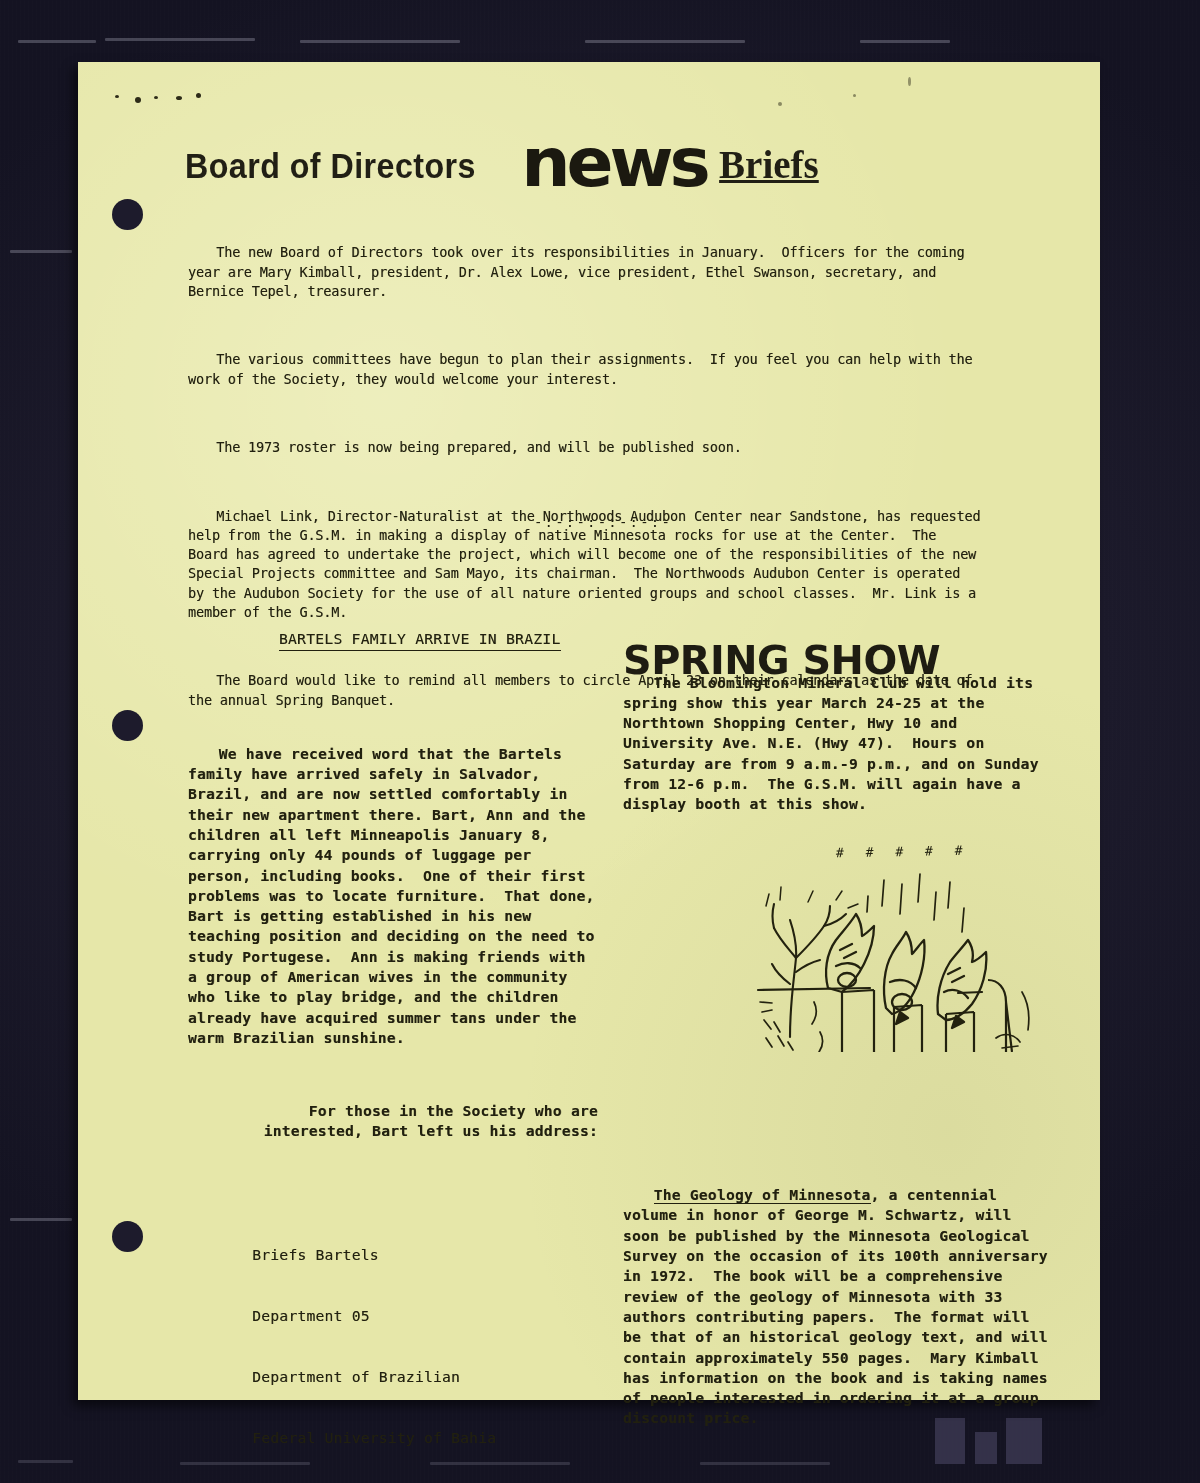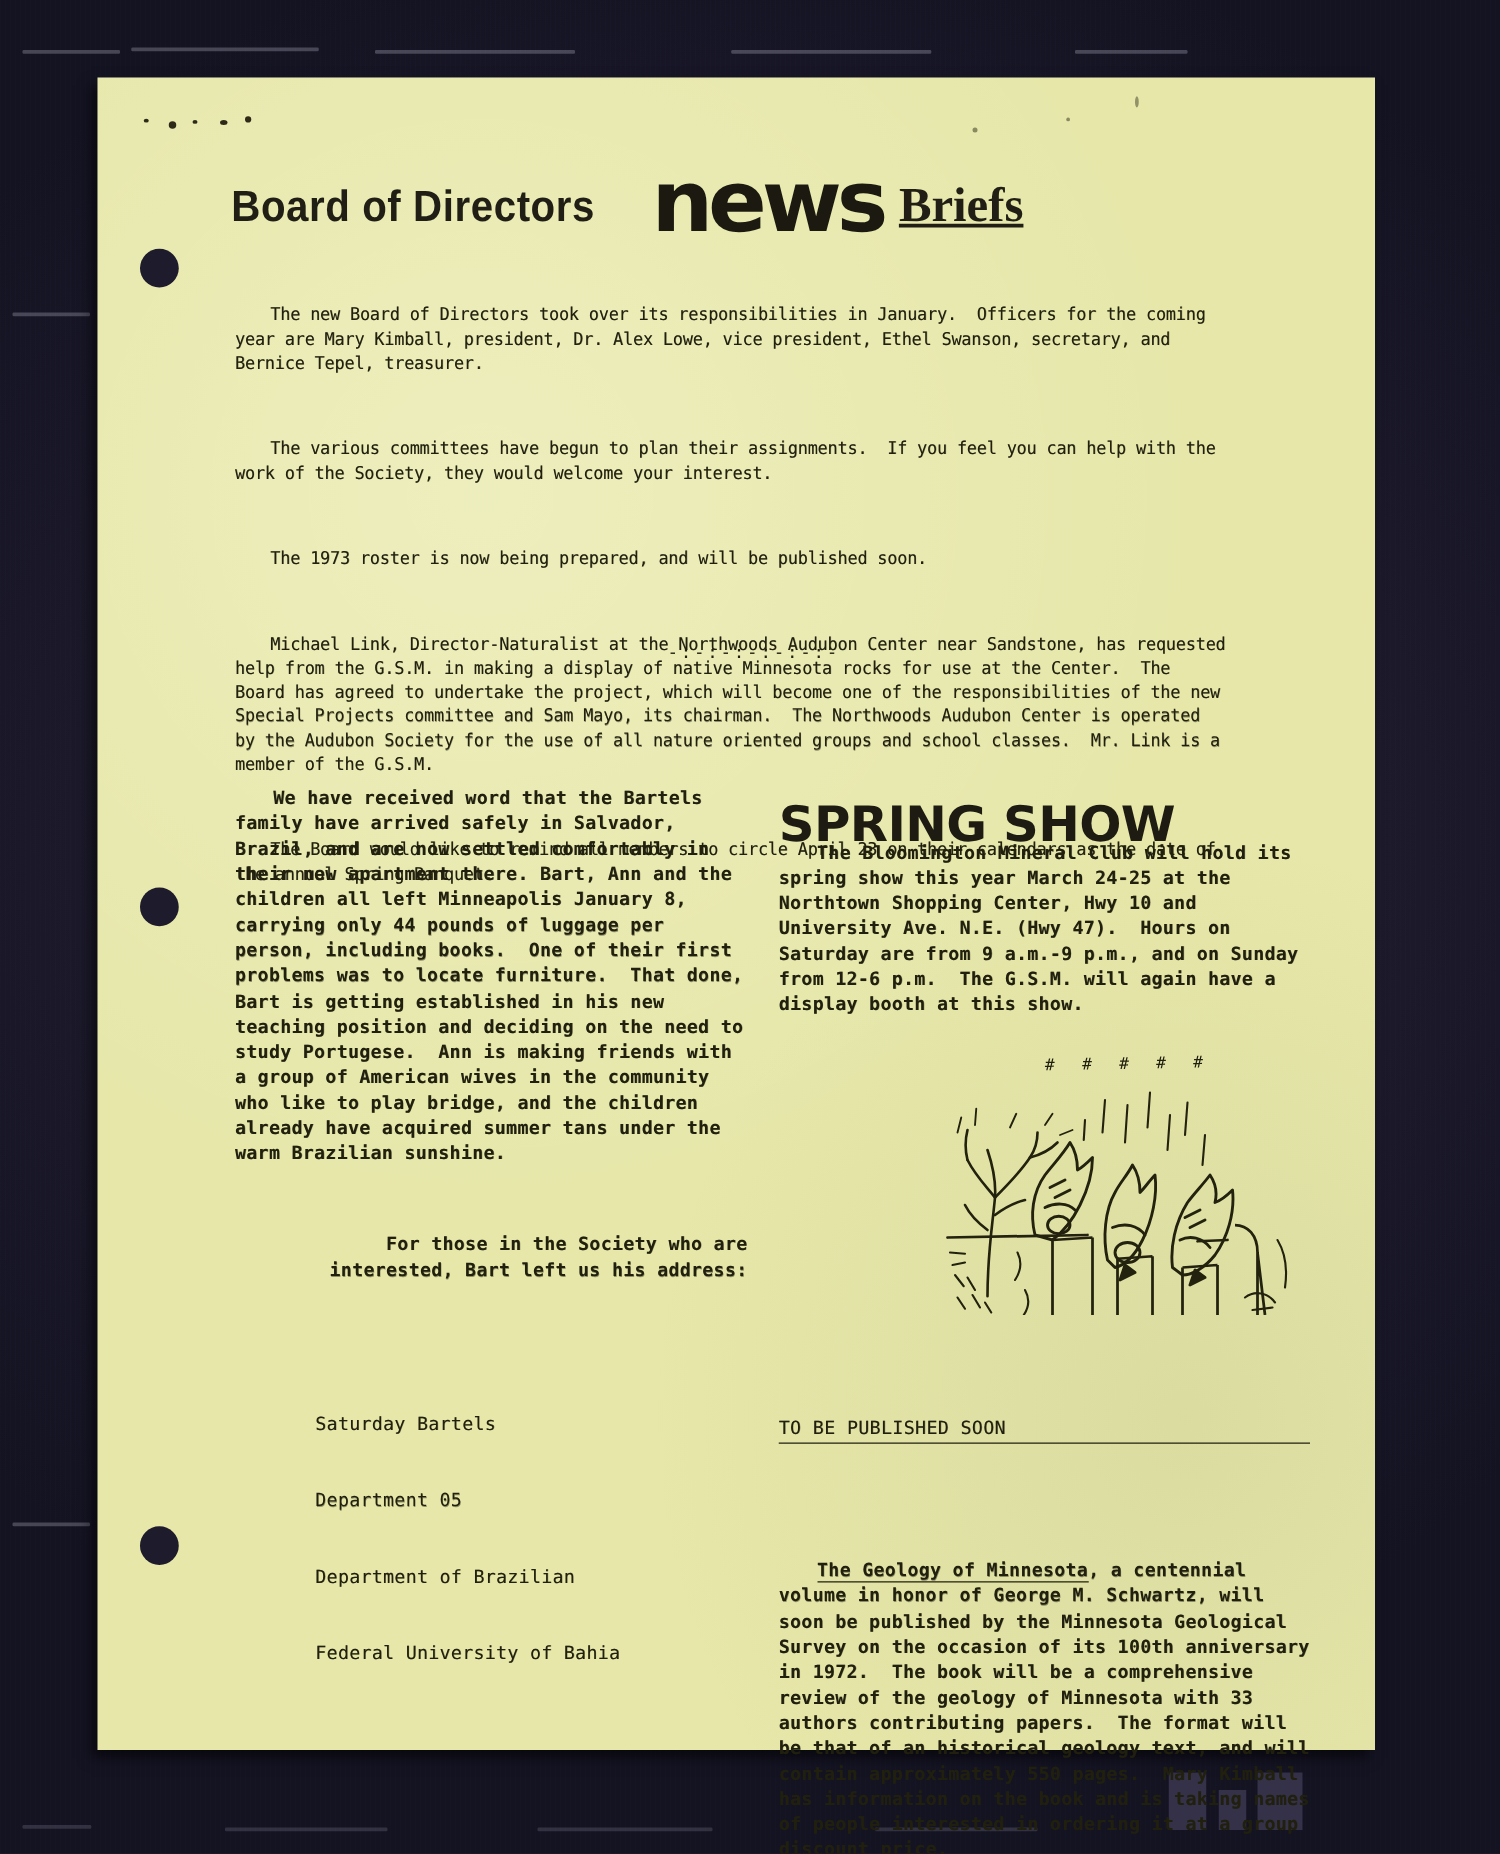--- a/index.html
+++ b/index.html
@@ -297,26 +297,29 @@
         <p class="ind">The various committees have begun to plan their assignments.  If you feel you can help with the work of the Society, they would welcome your interest.</p>
         <p class="ind">The 1973 roster is now being prepared, and will be published soon.</p>
         <p class="ind">Michael Link, Director-Naturalist at the Northwoods Audubon Center near Sandstone, has requested help from the G.S.M. in making a display of native Minnesota rocks for use at the Center.  The Board has agreed to undertake the project, which will become one of the responsibilities of the new Special Projects committee and Sam Mayo, its chairman.  The Northwoods Audubon Center is operated by the Audubon Society for the use of all nature oriented groups and school classes.  Mr. Link is a member of the G.S.M.</p>
         <p class="ind">The Board would like to remind all members to circle April 23 on their calendars as the date of the annual Spring Banquet.</p>
       </div>
 
       <div class="divider">-:-:-:-:-:-:-</div>
 
       <div class="typed col col-left" style="top:486px;">
 
+        <h2 class="sec-head">
+          <span class="u">BARTELS FAMILY ARRIVE IN BRAZIL</span>
+        </h2>
 
         <p class="ind">We have received word that the Bartels family have arrived safely in Salvador, Brazil, and are now settled comfortably in their new apartment there. Bart, Ann and the children all left Minneapolis January 8, carrying only 44 pounds of luggage per person, including books.  One of their first problems was to locate furniture.  That done, Bart is getting established in his new teaching position and deciding on the need to study Portugese.  Ann is making friends with a group of American wives in the community who like to play bridge, and the children already have acquired summer tans under the warm Brazilian sunshine.</p>
         <p class="ind" style="margin-bottom:2px;text-align:right;">For those in the Society who are interested, Bart left us his address:</p>
 
         <div class="addr">
-          <div>Saturday Bartels</div>
+          <div>Briefs Bartels</div>
           <div>Department 05</div>
           <div>Department of Brazilian</div>
           <div>Federal University of Bahia</div>
           
         </div>
         
 
         
 
         
@@ -399,20 +402,19 @@
             <path d="M16 176 l 6 9 M28 174 l 6 10 M38 180 l 5 8"></path>
             <path d="M64 140 c 4 8, 2 16, -2 22 M70 170 c 4 7, 3 14, -1 20"></path>
             <path d="M246 176 c 8 -6, 18 -4, 24 4 M252 186 l 16 -2"></path>
             <path d="M272 130 c 6 10, 8 24, 6 38"></path>
           </g>
         </svg>
       </div>
 
       <div class="typed col col-right" style="top:990px;">
         <h2 class="sec-head">
-          <span class="u" style="display:block;">TO BE PUBLISHED SOON</span>
         </h2>
         <p class="ind"><u class="title-ul">The Geology of Minnesota</u><span>, a centennial volume in honor of George M. Schwartz, will soon be published by the Minnesota Geological Survey on the occasion of its 100th anniversary in 1972.  The book will be a comprehensive review of the geology of Minnesota with 33 authors contributing papers.  The format will be that of an historical geology text, and will contain approximately 550 pages.  Mary Kimball has information on the book and is taking names of people interested in ordering it at a group discount price.</span></p>
       </div>
 
     </div>
   </div>
 </div>
 
 </body></html>

